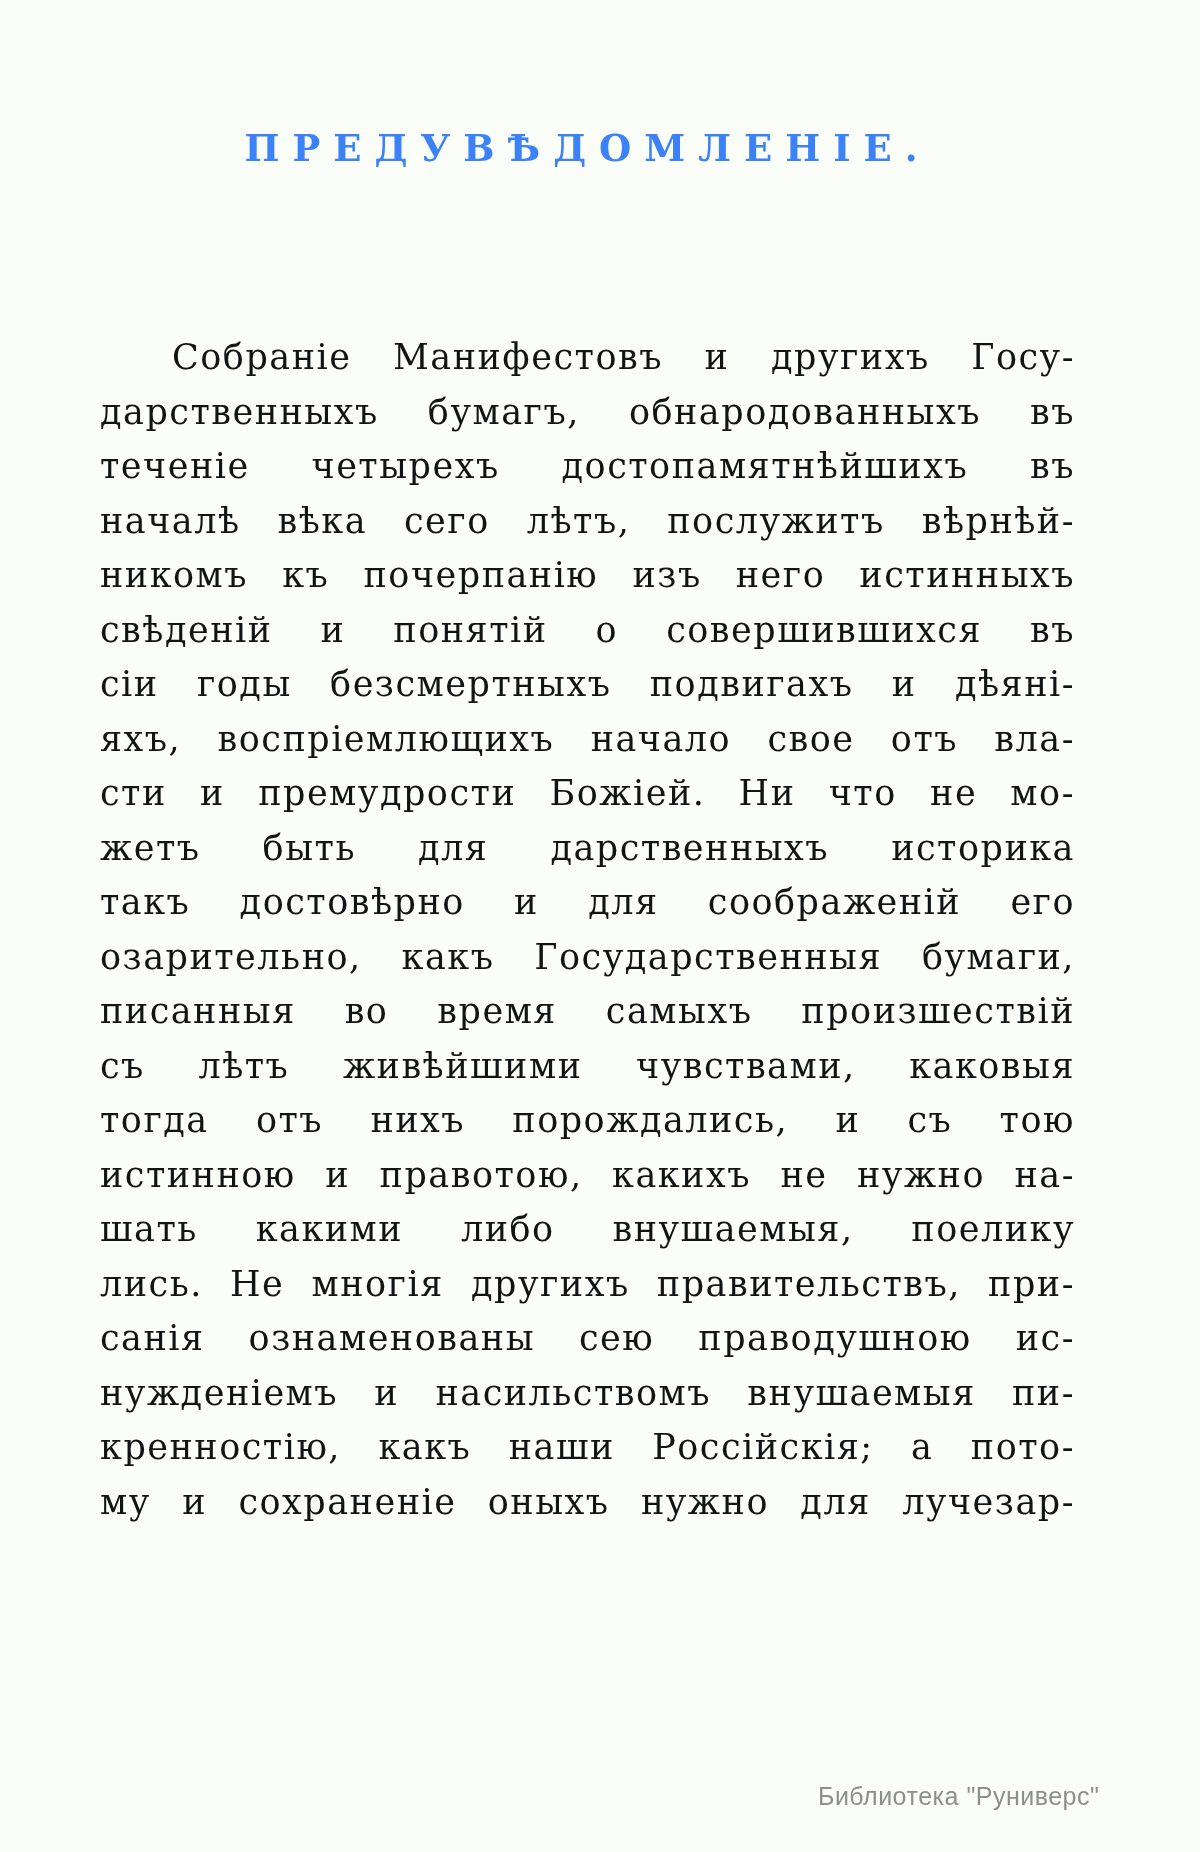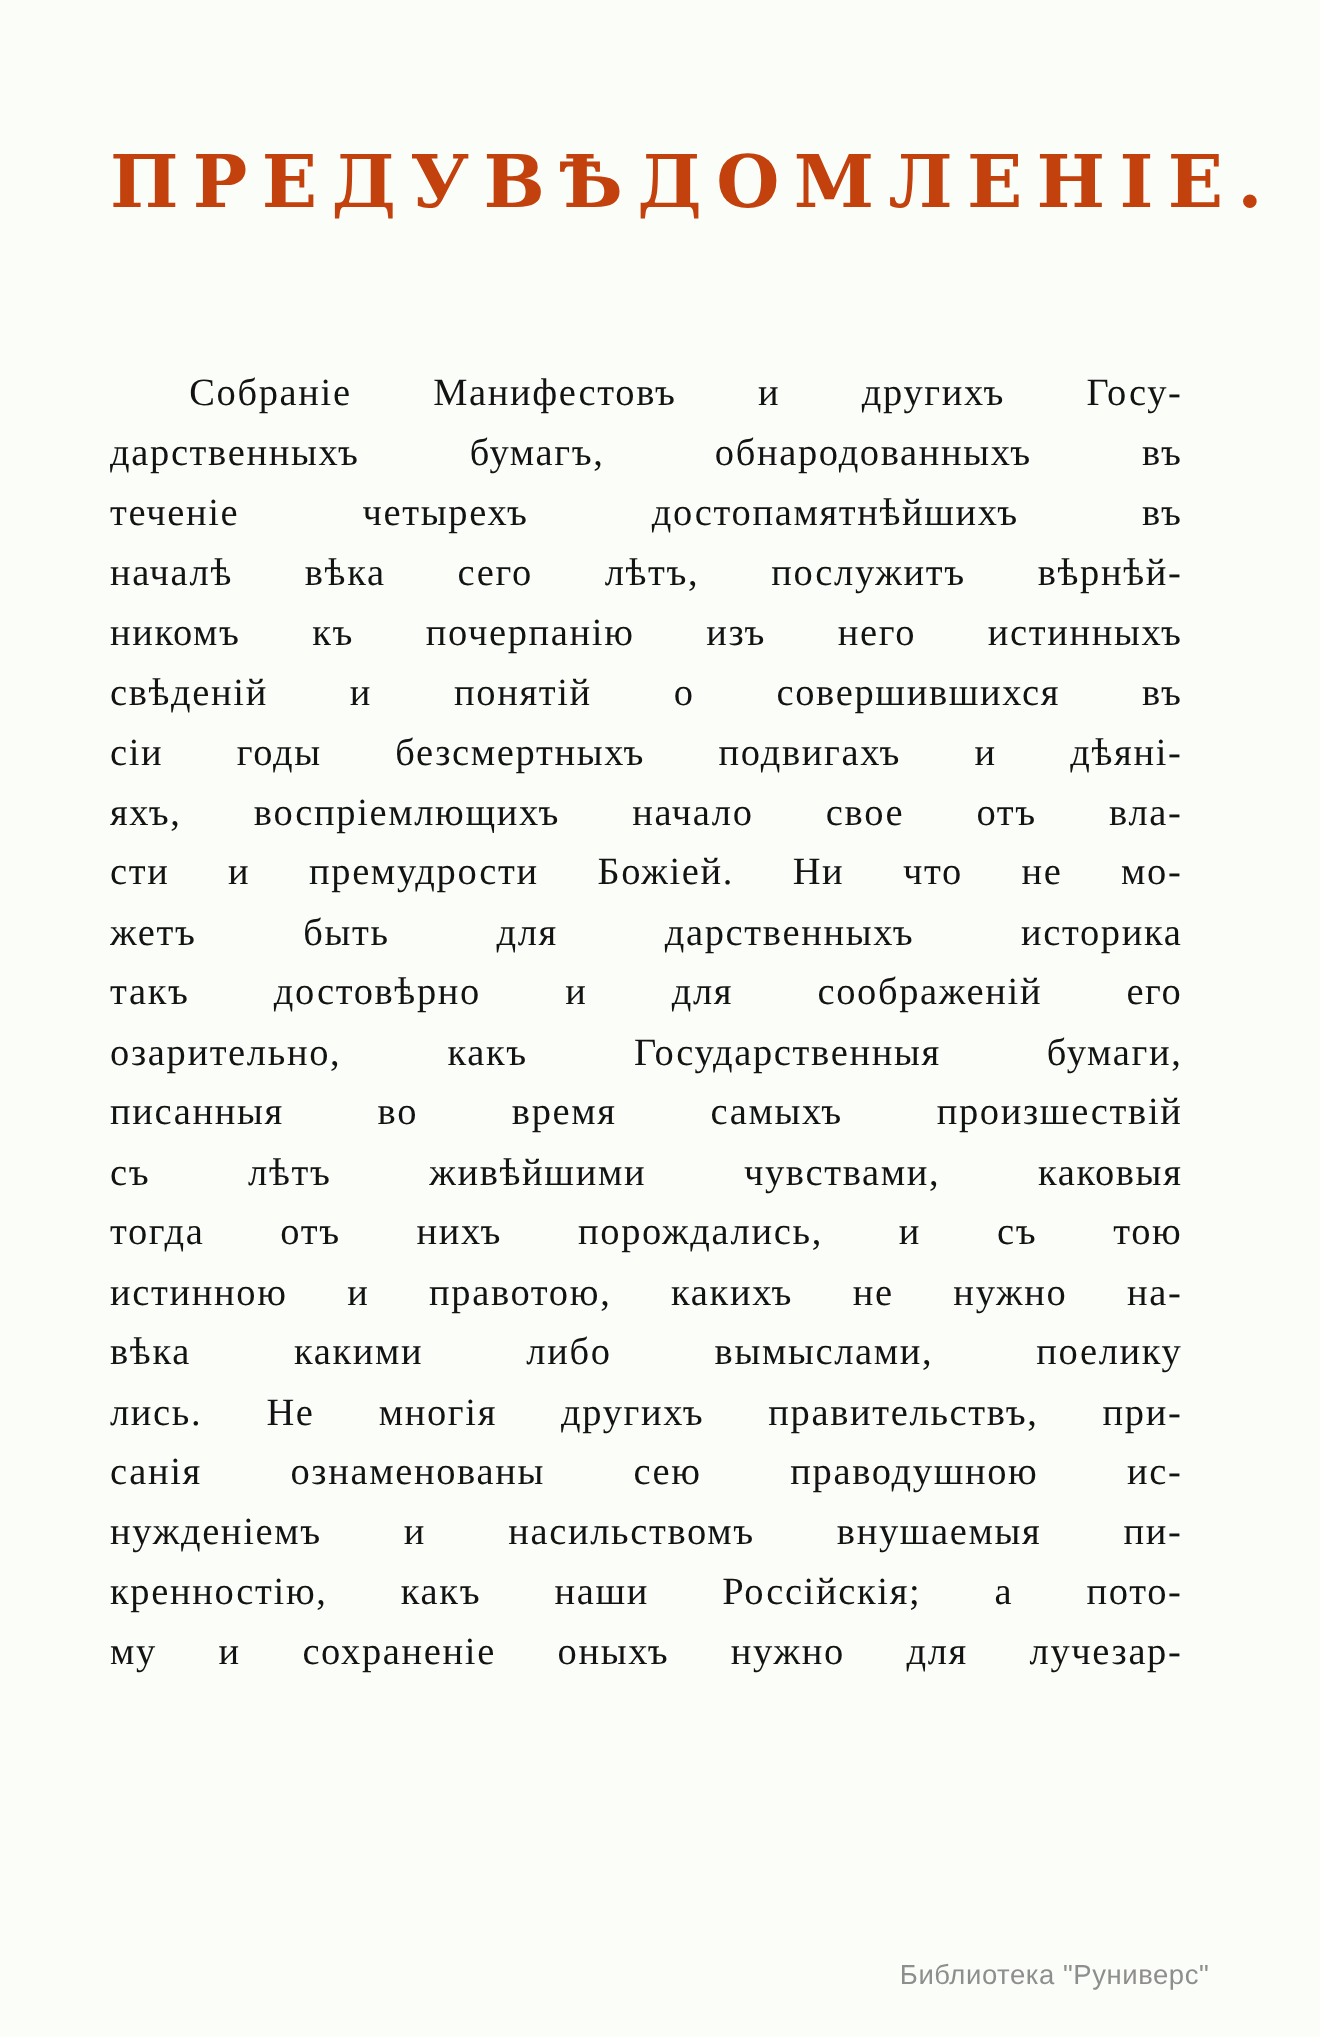--- a/index.html
+++ b/index.html
@@ -8,41 +8,40 @@
     width:1200px; height:1852px;
     background:#fbfdf9;
     font-family:"DejaVu Serif", serif;
     color:#131313;
     overflow:hidden;
   }
   .title {
     position:absolute;
     top:126px; left:100px; width:975px;
     text-align:center;
-    font-size:66px;
+    font-size:37px;
     font-weight:bold;
     letter-spacing:13px;
     white-space:nowrap;
-    color:#c2410c;
+    color:#3b82f6;
   }
   .body-text {
     position:absolute;
     top:330px; left:100px; width:975px;
   }
   .line {
     font-size:35px;
     line-height:54.5px;
     height:54.5px;
     letter-spacing:1.5px;
     word-spacing:3px;
     text-align:justify;
     text-align-last:justify;
     overflow:hidden;
     white-space:normal;
-    font-family:Liberation Serif, serif;
   }
   .line.indent { padding-left:72px; box-sizing:border-box; }
   .watermark {
     position:absolute;
     top:1782px; left:818px;
     font-family:"Liberation Sans", sans-serif;
     font-size:25px;
     color:#8e8e8e;
     letter-spacing:0.5px;
     white-space:nowrap;
@@ -64,21 +63,21 @@
     <div class="line">сіи годы безсмертныхъ подвигахъ и дѣяні-</div>
     <div class="line">яхъ, воспріемлющихъ начало свое отъ вла-</div>
     <div class="line">сти и премудрости Божіей. Ни что не мо-</div>
     <div class="line">жетъ быть для дарственныхъ историка</div>
     <div class="line">такъ достовѣрно и для соображеній его</div>
     <div class="line">озарительно, какъ Государственныя бумаги,</div>
     <div class="line">писанныя во время самыхъ произшествій</div>
     <div class="line">съ лѣтъ живѣйшими чувствами, каковыя</div>
     <div class="line">тогда отъ нихъ порождались, и съ тою</div>
     <div class="line">истинною и правотою, какихъ не нужно на-</div>
-    <div class="line">вѣка какими либо вымыслами, поелику</div>
+    <div class="line">шать какими либо внушаемыя, поелику</div>
     <div class="line">лись. Не многія другихъ правительствъ, при-</div>
     <div class="line">санія ознаменованы сею праводушною ис-</div>
     <div class="line">нужденіемъ и насильствомъ внушаемыя пи-</div>
     <div class="line">кренностію, какъ наши Россійскія; а пото-</div>
     <div class="line">му и сохраненіе оныхъ нужно для лучезар-</div>
   </div>
 
   <div class="watermark">Библиотека "Руниверс"</div>
 </div>
 

